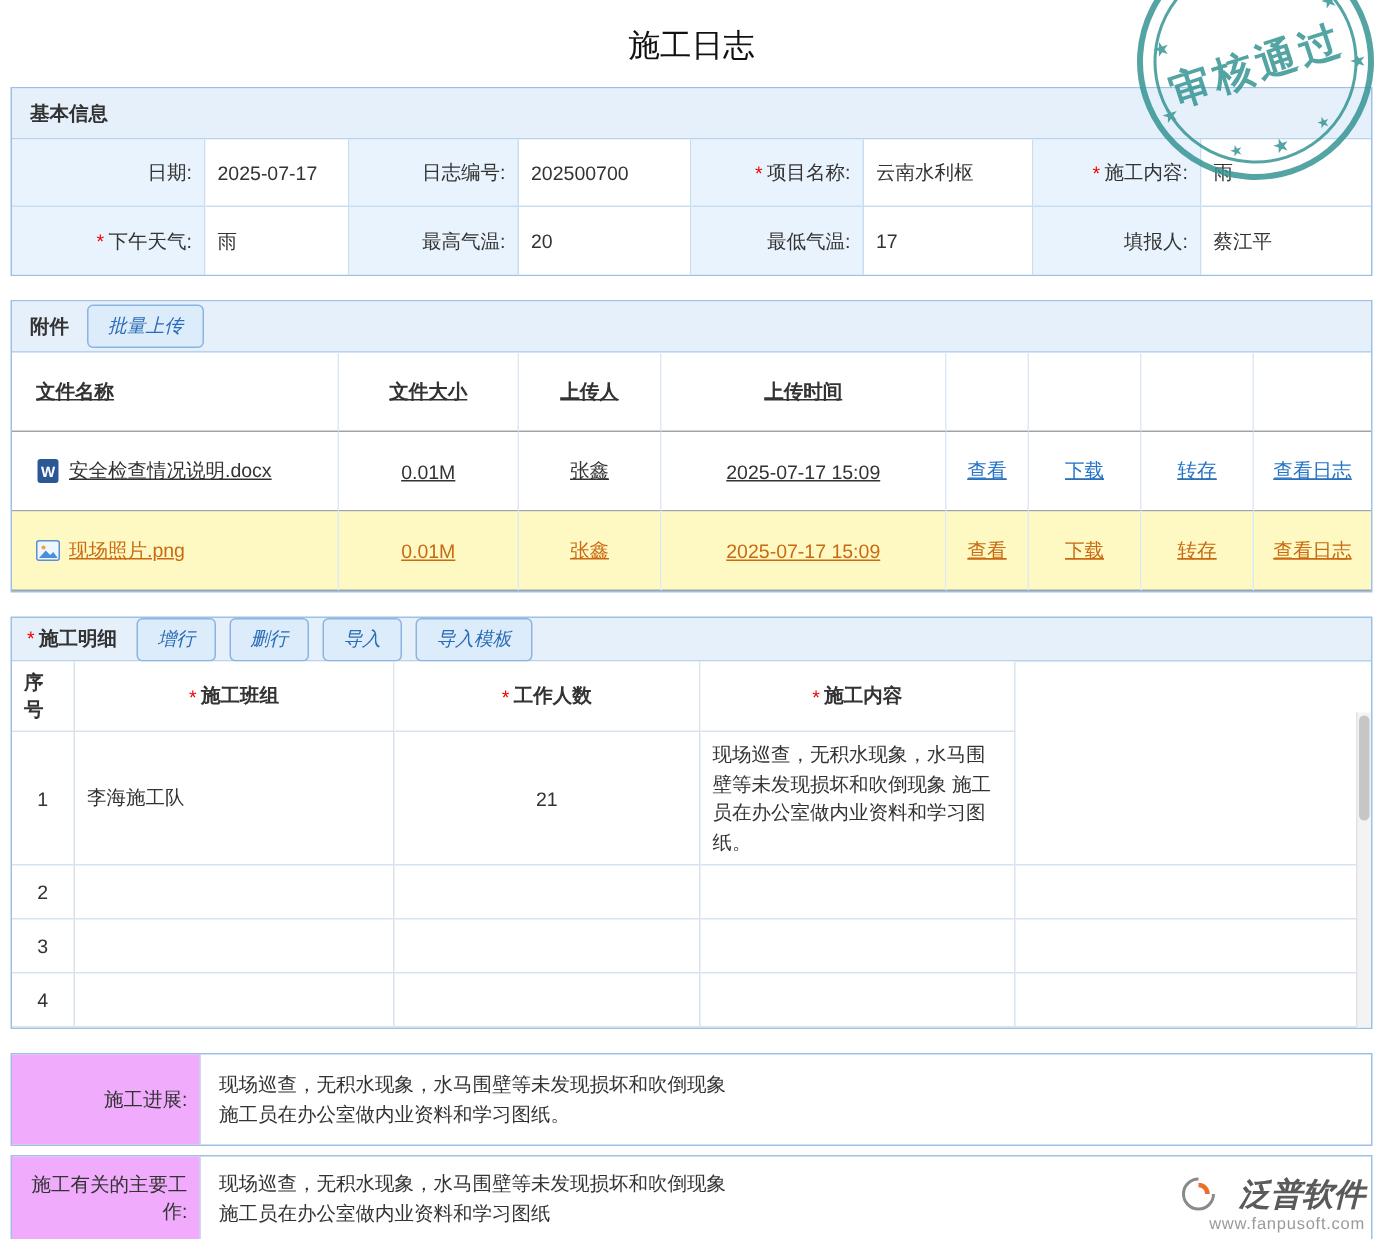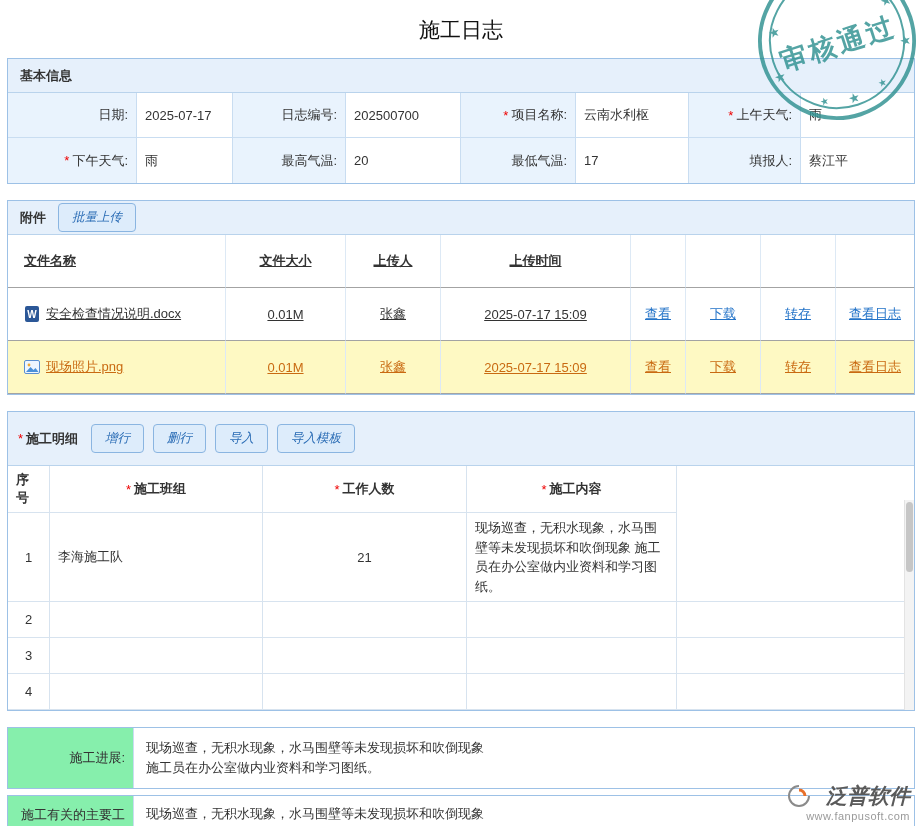--- a/index.html
+++ b/index.html
@@ -47,42 +47,42 @@
                     padding: 17px 6px; text-decoration: underline; }
   .att-grid .cell:nth-child(8n) { border-right: none; }
   .att-head .cell { min-height: 45px; font-weight: 600; }
   .att-grid .name { justify-content: flex-start; padding-left: 16px; gap: 6px; }
   .att-grid a { color: #2373c8; text-decoration: underline; cursor: pointer; }
   .row-hl .cell { background: #fef9c3; color: #c96a12; }
   .row-hl a { color: #c96a12; }
   .ficon { width: 16px; height: 16px; flex: 0 0 16px; }
 
   
-  .toolbar { background: #e6f0fb; height: 54px; display: flex; align-items: center; gap: 9px;
+  .toolbar { background: #e6f0fb; height: 29px; display: flex; align-items: center; gap: 9px;
              padding: 0 10px; border-bottom: 1px solid #b9d3ec; }
   .toolbar .ttl { font-weight: bold; margin-right: 4px; }
   .dt-wrap { position: relative; }
   .dt-grid { display: grid; grid-template-columns: 42px 213px 204px 210px 1fr; }
   .dt-grid .cell { border-right: 1px solid #d7e3ef; border-bottom: 1px solid #d7e3ef;
                    display: flex; align-items: center; justify-content: center;
                    padding: 5px 8px; min-height: 36px; }
   .dt-grid .cell:nth-child(5n) { border-right: none; }
   .dt-head .cell { min-height: 34px; font-weight: 600; background: #fff; }
   .dt-grid .left { justify-content: flex-start; text-align: left; }
   .dt-grid .content { white-space: pre-line; line-height: 1.5; }
   .r1 .cell { min-height: 86px; }
   .scrollbar { position: absolute; top: 34px; right: 0; width: 10px; bottom: 0;
                background: #f3f3f3; border-left: 1px solid #e3e3e3; }
   .thumb { position: absolute; top: 2px; left: 1px; width: 7px; height: 70px;
            background: #c6c6c6; border-radius: 4px; }
 
   
   .sum-block { border: 1px solid #9dc1e6; margin: 0 7px 6px; display: grid;
                grid-template-columns: 126px 1fr; }
-  .sum-block .lbl { background: #86efac; border-right: 1px solid #c9ddf1; display: flex;
+  .sum-block .lbl { background: #f0abfc; border-right: 1px solid #c9ddf1; display: flex;
                     align-items: center; justify-content: flex-end; text-align: right;
                     padding: 6px 8px; }
   .sum-block .val { padding: 8px 12px; white-space: pre-line; line-height: 1.55;
                     display: flex; align-items: center; }
   .s1 .val { min-height: 60px; } .s2 .val { min-height: 50px; } .s3 .val { min-height: 38px; }
 
   
   .watermark { position: absolute; right: 12px; bottom: 4px; text-align: right; z-index: 8; }
   .wm-top { display: flex; align-items: center; justify-content: flex-start; gap: 15px; }
   .wm-brand { font-size: 21px; font-weight: bold; color: #5a5a5a; font-style: italic; }
@@ -121,21 +121,21 @@
           <span>日志编号:</span>
         </div>
       <div class="cell val">202500700</div>
       <div class="cell lbl">
           <span class="req">*</span>
           <span>项目名称:</span>
         </div>
       <div class="cell val">云南水利枢</div>
       <div class="cell lbl">
           <span class="req">*</span>
-          <span>上午天气:</span>
+          <span>施工内容:</span>
         </div>
       <div class="cell val">雨</div>
 
       <div class="cell lbl">
           <span class="req">*</span>
           <span>下午天气:</span>
         </div>
       <div class="cell val">雨</div>
       <div class="cell lbl">
           <span>最高气温:</span>

